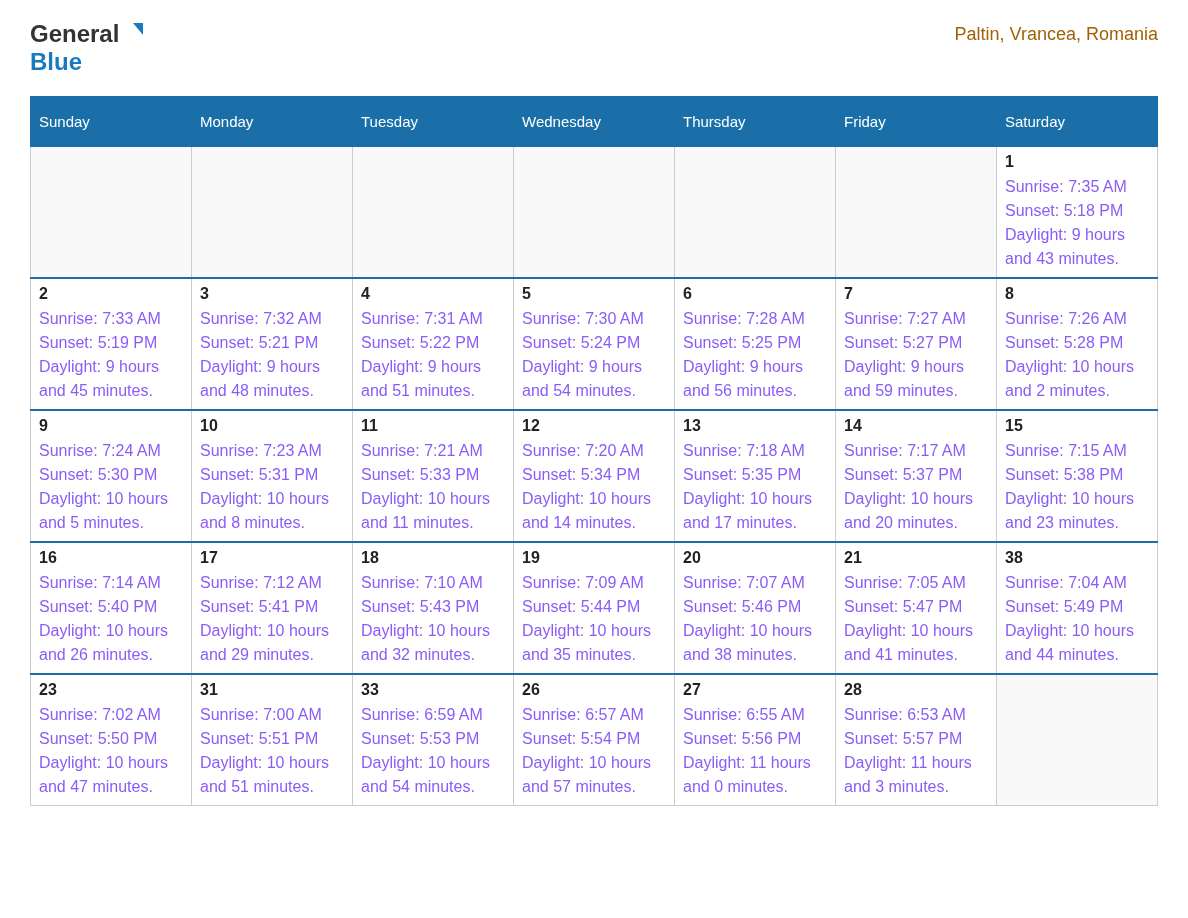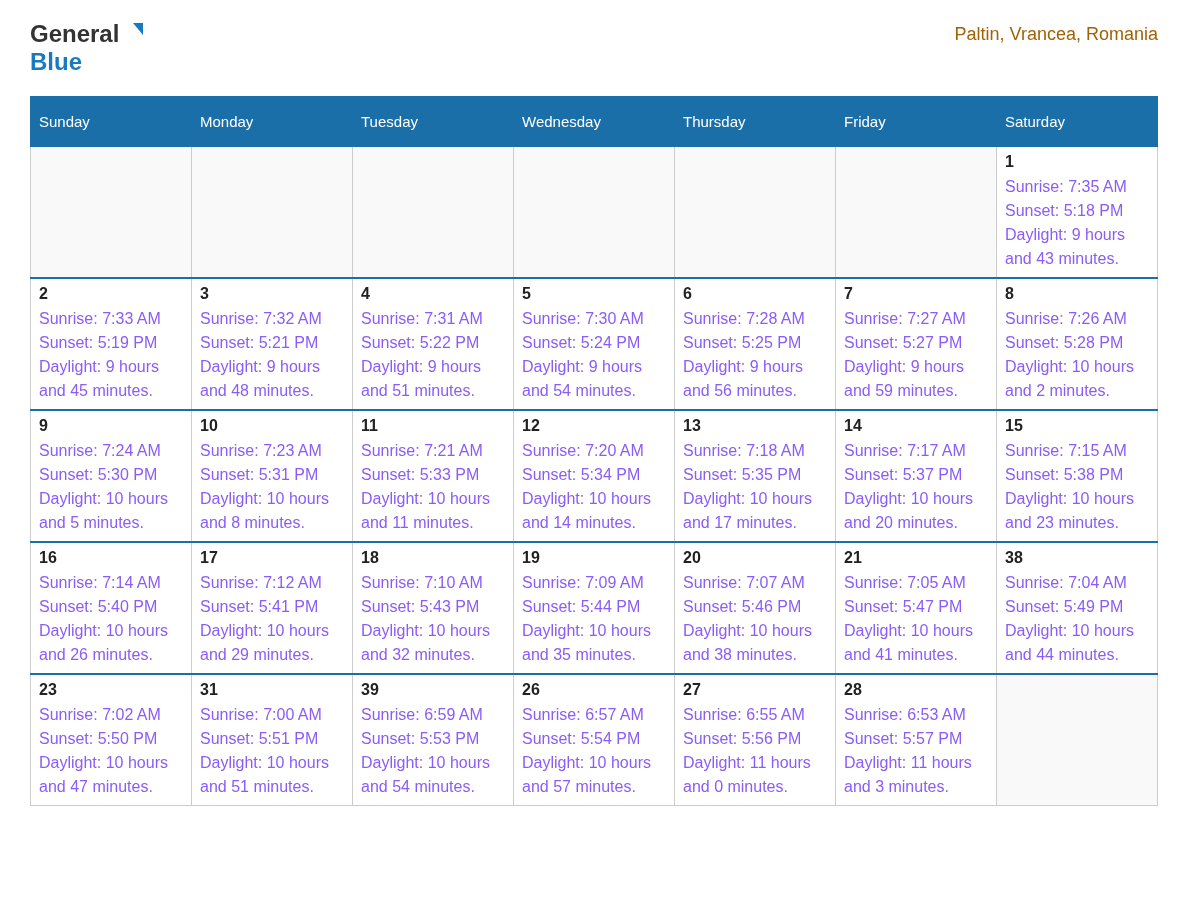--- a/index.html
+++ b/index.html
@@ -216,21 +216,21 @@
       <tr class="row-divider">
         <td>
           <span class="day-number">23</span>
           <div class="day-info">Sunrise: 7:02 AM<br>Sunset: 5:50 PM<br>Daylight: 10 hours and 47 minutes.</div>
         </td>
         <td>
           <span class="day-number">31</span>
           <div class="day-info">Sunrise: 7:00 AM<br>Sunset: 5:51 PM<br>Daylight: 10 hours and 51 minutes.</div>
         </td>
         <td>
-          <span class="day-number">39</span>
+          <span class="day-number">33</span>
           <div class="day-info">Sunrise: 6:59 AM<br>Sunset: 5:53 PM<br>Daylight: 10 hours and 54 minutes.</div>
         </td>
         <td>
           <span class="day-number">26</span>
           <div class="day-info">Sunrise: 6:57 AM<br>Sunset: 5:54 PM<br>Daylight: 10 hours and 57 minutes.</div>
         </td>
         <td>
           <span class="day-number">27</span>
           <div class="day-info">Sunrise: 6:55 AM<br>Sunset: 5:56 PM<br>Daylight: 11 hours and 0 minutes.</div>
         </td>

